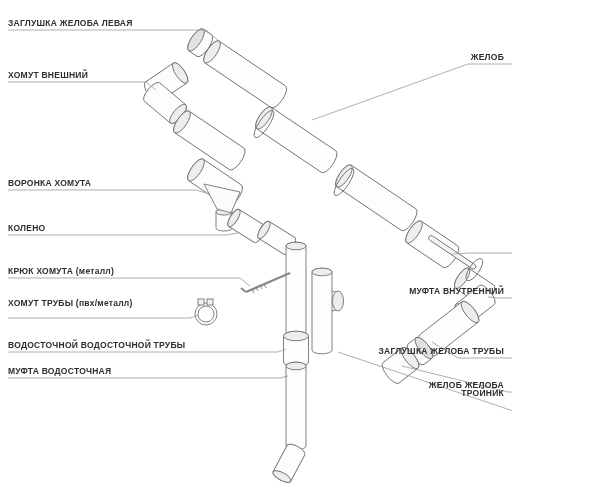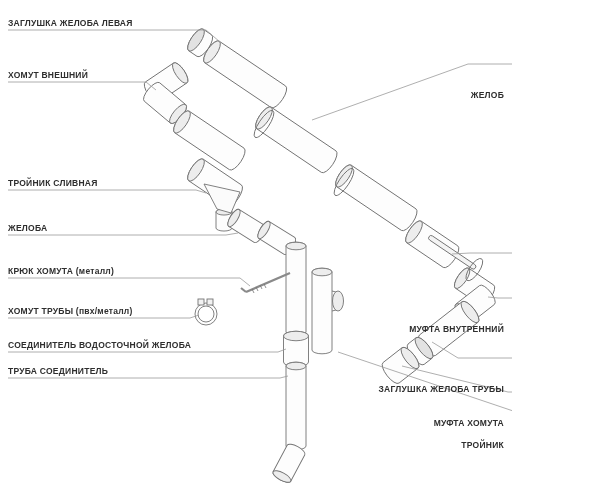--- a/index.html
+++ b/index.html
@@ -7,21 +7,21 @@
     position:relative;width:512px;height:504px;background:#ffffff;
     overflow:hidden;font-family:"Liberation Sans",sans-serif;
   }
   .stage svg{position:absolute;left:0;top:0;}
   .lbl{
     position:absolute;
     font-size:8.5px;line-height:11px;font-weight:bold;
     color:#2e2e2e;letter-spacing:.25px;white-space:nowrap;
   }
   .lbl.left{left:8px;text-align:left;}
-  .lbl.right{right:8px;text-align:right;margin-top:38px;}
+  .lbl.right{right:8px;text-align:right;}
 </style>
 </head>
 <body>
 
 <div class="stage">
 
   <svg width="600" height="504" viewBox="0 0 600 504">
 
     <g id="parts-layer">
         <g transform="translate(212,52) rotate(34)">
@@ -156,26 +156,26 @@
       <polyline points="592,253 470,253 452,254"></polyline>
       <polyline points="592,298 498,298 488,297"></polyline>
       <polyline points="592,358 458,358 432,342"></polyline>
       <polyline points="592,392 508,392 402,366"></polyline>
       <polyline points="592,418 534,418 338,352"></polyline>
     </g>
   </svg>
 
   <div class="lbl left" style="top:18px">ЗАГЛУШКА ЖЕЛОБА ЛЕВАЯ</div>
   <div class="lbl left" style="top:70px">ХОМУТ ВНЕШНИЙ</div>
-  <div class="lbl left" style="top:178px">ТРОЙНИК СЛИВНАЯ</div>
-  <div class="lbl left" style="top:223px">ЖЕЛОБА</div>
+  <div class="lbl left" style="top:178px">ВОРОНКА ХОМУТА</div>
+  <div class="lbl left" style="top:223px">КОЛЕНО</div>
   <div class="lbl left" style="top:266px">КРЮК ХОМУТА (металл)</div>
-  <div class="lbl left" style="top:306px">ХОМУТ ТРУБЫ (пвх/металл)</div>
-  <div class="lbl left" style="top:340px">СОЕДИНИТЕЛЬ ВОДОСТОЧНОЙ ЖЕЛОБА</div>
-  <div class="lbl left" style="top:366px">ТРУБА СОЕДИНИТЕЛЬ</div>
+  <div class="lbl left" style="top:298px">ХОМУТ ТРУБЫ (пвх/металл)</div>
+  <div class="lbl left" style="top:340px">ВОДОСТОЧНОЙ ВОДОСТОЧНОЙ ТРУБЫ</div>
+  <div class="lbl left" style="top:366px">МУФТА ВОДОСТОЧНАЯ</div>
 
   <div class="lbl right" style="top:52px">ЖЕЛОБ</div>
   <div class="lbl right" style="top:286px">МУФТА ВНУТРЕННИЙ</div>
   <div class="lbl right" style="top:346px">ЗАГЛУШКА ЖЕЛОБА ТРУБЫ</div>
-  <div class="lbl right" style="top:380px">МУФТА ХОМУТА</div>
-  <div class="lbl right" style="top:402px">ТРОЙНИК</div>
+  <div class="lbl right" style="top:380px">ЖЕЛОБ ЖЕЛОБА</div>
+  <div class="lbl right" style="top:388px">ТРОЙНИК</div>
 
 </div>
 
 </body></html>

